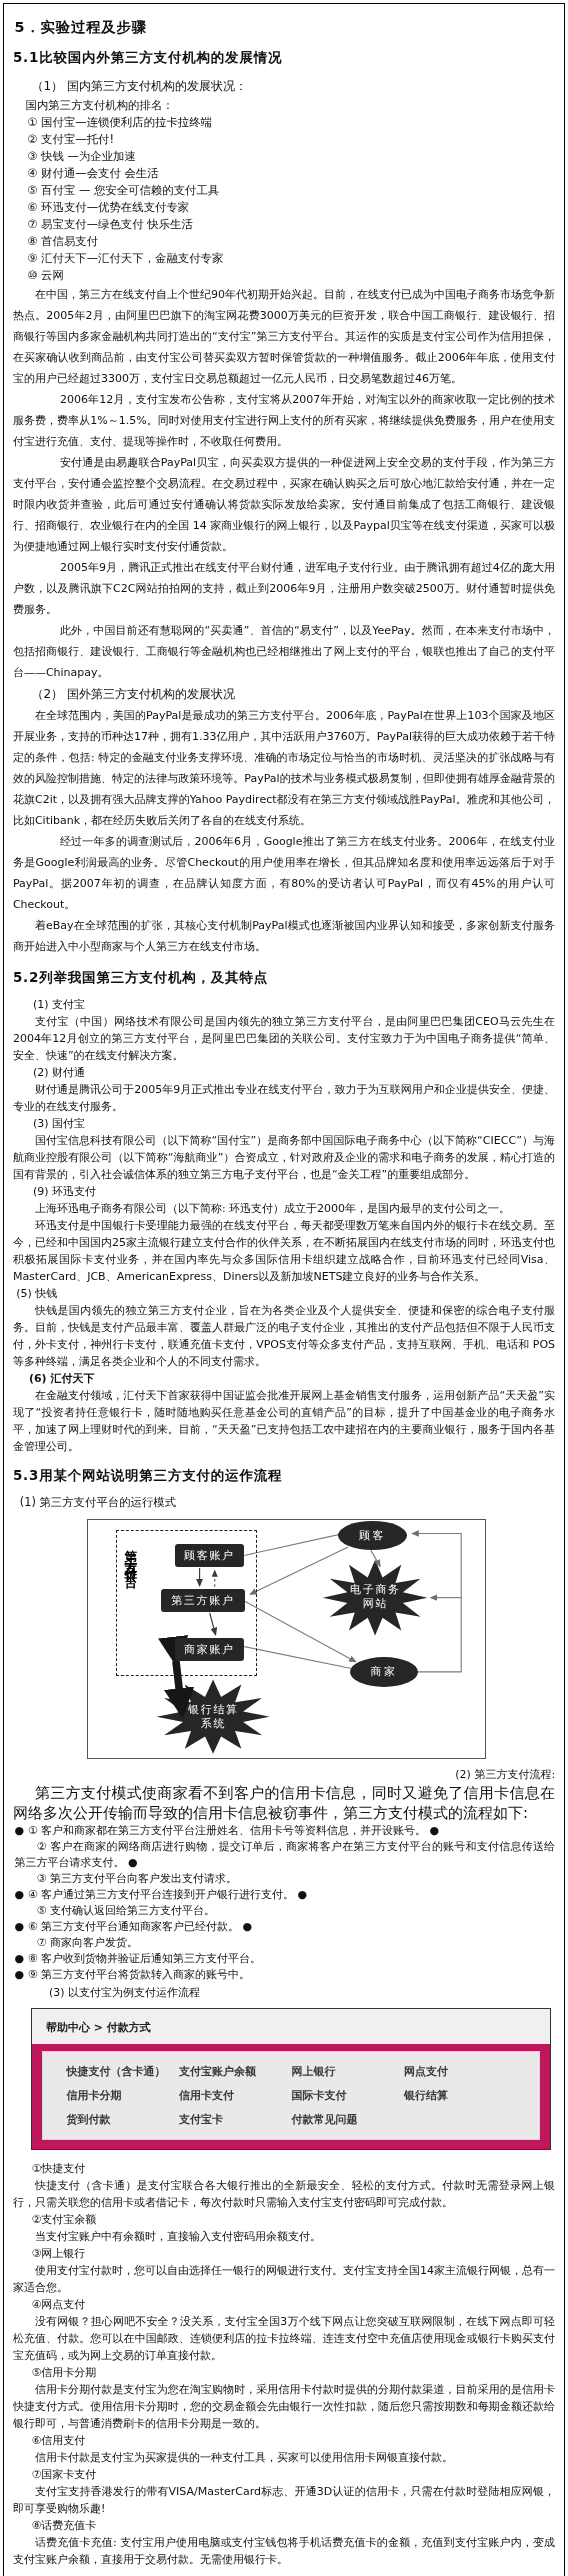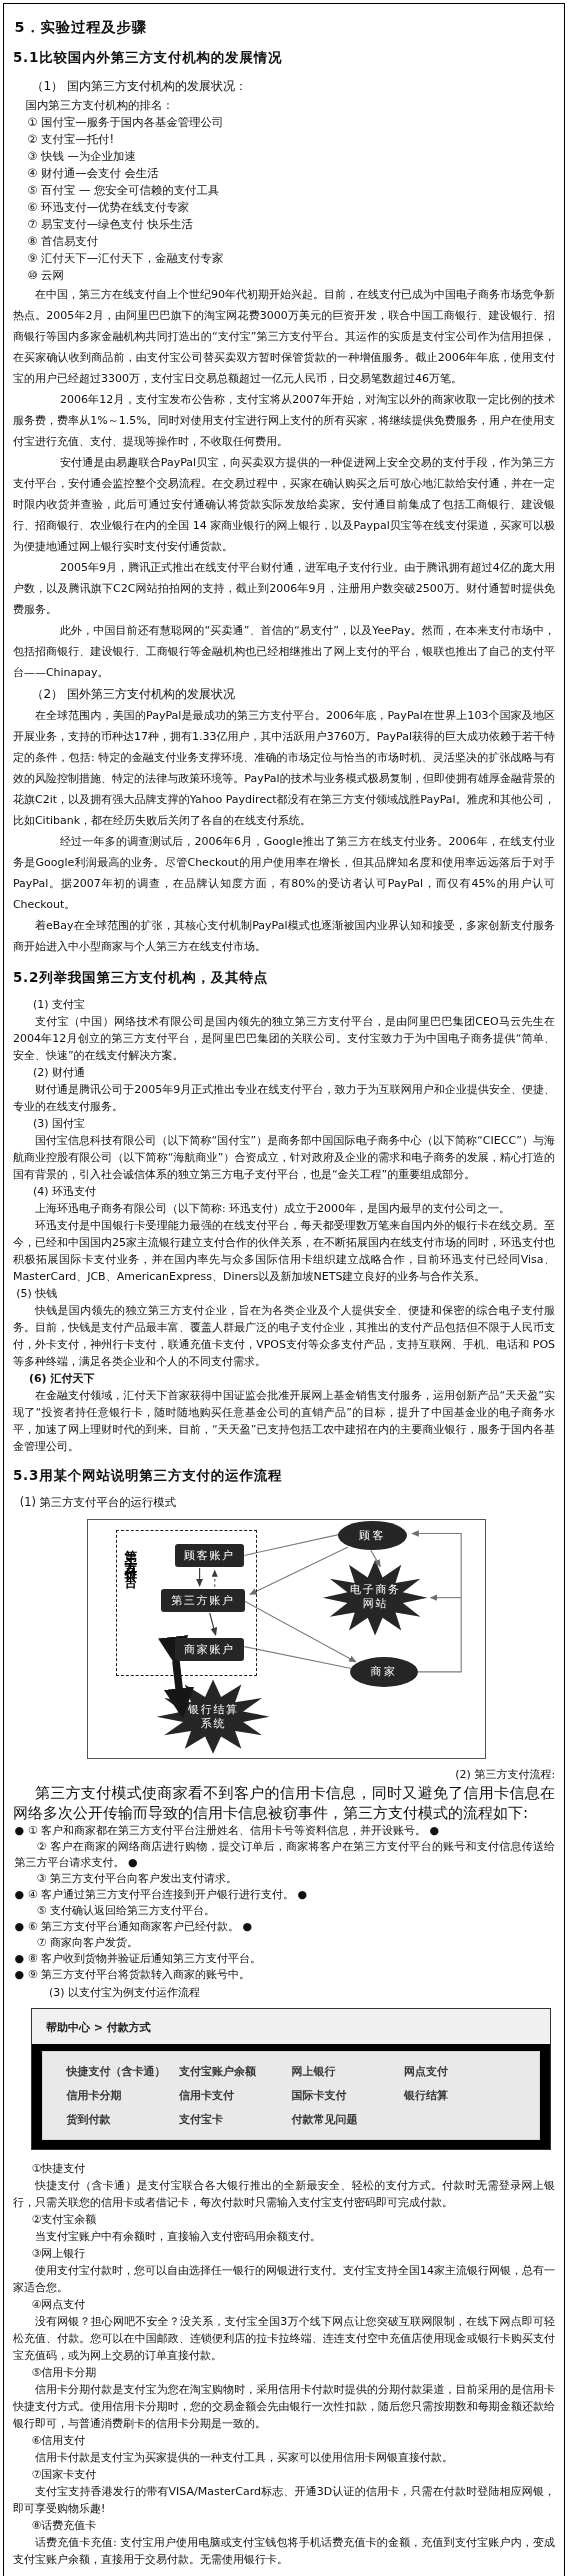--- a/index.html
+++ b/index.html
@@ -34,38 +34,38 @@
   
   .diagram{position:relative;width:397px;height:238px;border:0.8px solid #555;margin:6.8px 0 8.5px 74px;background:#fff;}
   .diagram svg{position:absolute;left:0;top:0;}
   .dash-box{position:absolute;left:28px;top:10px;width:139px;height:144px;border:1.7px dashed #1d1d1d;}
   .vlabel{position:absolute;left:34px;top:20px;height:127px;writing-mode:vertical-rl;font-weight:bold;font-size:12.7px;letter-spacing:4.2px;color:#000;}
   .acct{position:absolute;background:#262626;color:#fff;font-size:11px;height:23px;line-height:23px;text-align:center;border-radius:3px;letter-spacing:1.7px;}
   .ell{position:absolute;background:#262626;color:#fff;font-size:11px;text-align:center;border-radius:50%;display:flex;align-items:center;justify-content:center;letter-spacing:2.5px;}
   .star-label{position:absolute;color:#fff;font-size:11px;line-height:14.4px;text-align:center;letter-spacing:1.7px;}
 
   
-  .help{width:518px;margin:6.8px 0 10px 18.6px;border:0.8px solid #333;background:#000000;padding-bottom:6.8px;}
+  .help{width:518px;margin:6.8px 0 10px 18.6px;border:0.8px solid #333;background:#be185d;padding-bottom:6.8px;}
   .help-crumb{background:#f0f0f0;padding:11px 13.5px 9.3px 13.5px;font-size:11px;font-weight:bold;color:#222;text-align:left;}
   .help-inner{margin:6.8px 10px 1.7px 10px;background:#e9e9e9;border:0.8px solid #d6d6d6;padding:12px 23px;display:grid;grid-template-columns:repeat(4,1fr);row-gap:9.3px;}
   .help-inner a{font-size:11px;font-weight:600;color:#3a3a3a;text-decoration:none;}
 </style>
 </head>
 <body>
 
 <div class="page">
 
   <div class="box">
 
     <h1 class="doc-h1">5．实验过程及步骤</h1>
 
     <h2 class="doc-h2">5.1比较国内外第三方支付机构的发展情况</h2>
     <p class="label-loose">（1） 国内第三方支付机构的发展状况：</p>
     <p class="rank" style="margin-left:12.7px">国内第三方支付机构的排名：</p>
-    <p class="rank">① 国付宝—服务于国内各基金管理公司</p>
+    <p class="rank">① 国付宝—连锁便利店的拉卡拉终端</p>
     <p class="rank">② 支付宝—托付!</p>
     <p class="rank">③ 快钱 —为企业加速</p>
     <p class="rank">④ 财付通—会支付 会生活</p>
     <p class="rank">⑤ 百付宝 — 您安全可信赖的支付工具</p>
     <p class="rank">⑥ 环迅支付—优势在线支付专家</p>
     <p class="rank">⑦ 易宝支付—绿色支付 快乐生活</p>
     <p class="rank">⑧ 首信易支付</p>
     <p class="rank">⑨ 汇付天下—汇付天下，金融支付专家</p>
     <p class="rank">⑩ 云网</p>
 
@@ -79,21 +79,21 @@
     <p class="p-loose deep">经过一年多的调查测试后，2006年6月，Google推出了第三方在线支付业务。2006年，在线支付业务是Google利润最高的业务。尽管Checkout的用户使用率在增长，但其品牌知名度和使用率远远落后于对手PayPal。据2007年初的调查，在品牌认知度方面，有80%的受访者认可PayPal，而仅有45%的用户认可Checkout。</p>
     <p class="p-loose">着eBay在全球范围的扩张，其核心支付机制PayPal模式也逐渐被国内业界认知和接受，多家创新支付服务商开始进入中小型商家与个人第三方在线支付市场。</p>
 
     <h2 class="doc-h2">5.2列举我国第三方支付机构，及其特点</h2>
     <p class="label-tight">(1) 支付宝</p>
     <p class="p-tight">支付宝（中国）网络技术有限公司是国内领先的独立第三方支付平台，是由阿里巴巴集团CEO马云先生在2004年12月创立的第三方支付平台，是阿里巴巴集团的关联公司。支付宝致力于为中国电子商务提供“简单、安全、快速”的在线支付解决方案。</p>
     <p class="label-tight">(2) 财付通</p>
     <p class="p-tight">财付通是腾讯公司于2005年9月正式推出专业在线支付平台，致力于为互联网用户和企业提供安全、便捷、专业的在线支付服务。</p>
     <p class="label-tight">(3) 国付宝</p>
     <p class="p-tight">国付宝信息科技有限公司（以下简称“国付宝”）是商务部中国国际电子商务中心（以下简称“CIECC”）与海航商业控股有限公司（以下简称“海航商业”）合资成立，针对政府及企业的需求和电子商务的发展，精心打造的国有背景的，引入社会诚信体系的独立第三方电子支付平台，也是“金关工程”的重要组成部分。</p>
-    <p class="label-tight">(4) 环迅支付</p>
+    <p class="label-tight">(9) 环迅支付</p>
     <p class="p-tight">上海环迅电子商务有限公司（以下简称: 环迅支付）成立于2000年，是国内最早的支付公司之一。</p>
     <p class="p-tight">环迅支付是中国银行卡受理能力最强的在线支付平台，每天都受理数万笔来自国内外的银行卡在线交易。至今，已经和中国国内25家主流银行建立支付合作的伙伴关系，在不断拓展国内在线支付市场的同时，环迅支付也积极拓展国际卡支付业务，并在国内率先与众多国际信用卡组织建立战略合作，目前环迅支付已经同Visa、MasterCard、JCB、AmericanExpress、Diners以及新加坡NETS建立良好的业务与合作关系。</p>
     <p class="label-tight ml4">(5) 快钱</p>
     <p class="p-tight">快钱是国内领先的独立第三方支付企业，旨在为各类企业及个人提供安全、便捷和保密的综合电子支付服务。目前，快钱是支付产品最丰富、覆盖人群最广泛的电子支付企业，其推出的支付产品包括但不限于人民币支付，外卡支付，神州行卡支付，联通充值卡支付，VPOS支付等众多支付产品，支持互联网、手机、电话和 POS等多种终端，满足各类企业和个人的不同支付需求。</p>
     <p class="label-tight ml0">(6) 汇付天下</p>
     <p class="p-tight">在金融支付领域，汇付天下首家获得中国证监会批准开展网上基金销售支付服务，运用创新产品“天天盈”实现了“投资者持任意银行卡，随时随地购买任意基金公司的直销产品”的目标，提升了中国基金业的电子商务水平，加速了网上理财时代的到来。目前，“天天盈”已支持包括工农中建招在内的主要商业银行，服务于国内各基金管理公司。</p>
 
     <h2 class="doc-h2">5.3用某个网站说明第三方支付的运作流程</h2>
     <p class="label-53a">(1) 第三方支付平台的运行模式</p>
 

